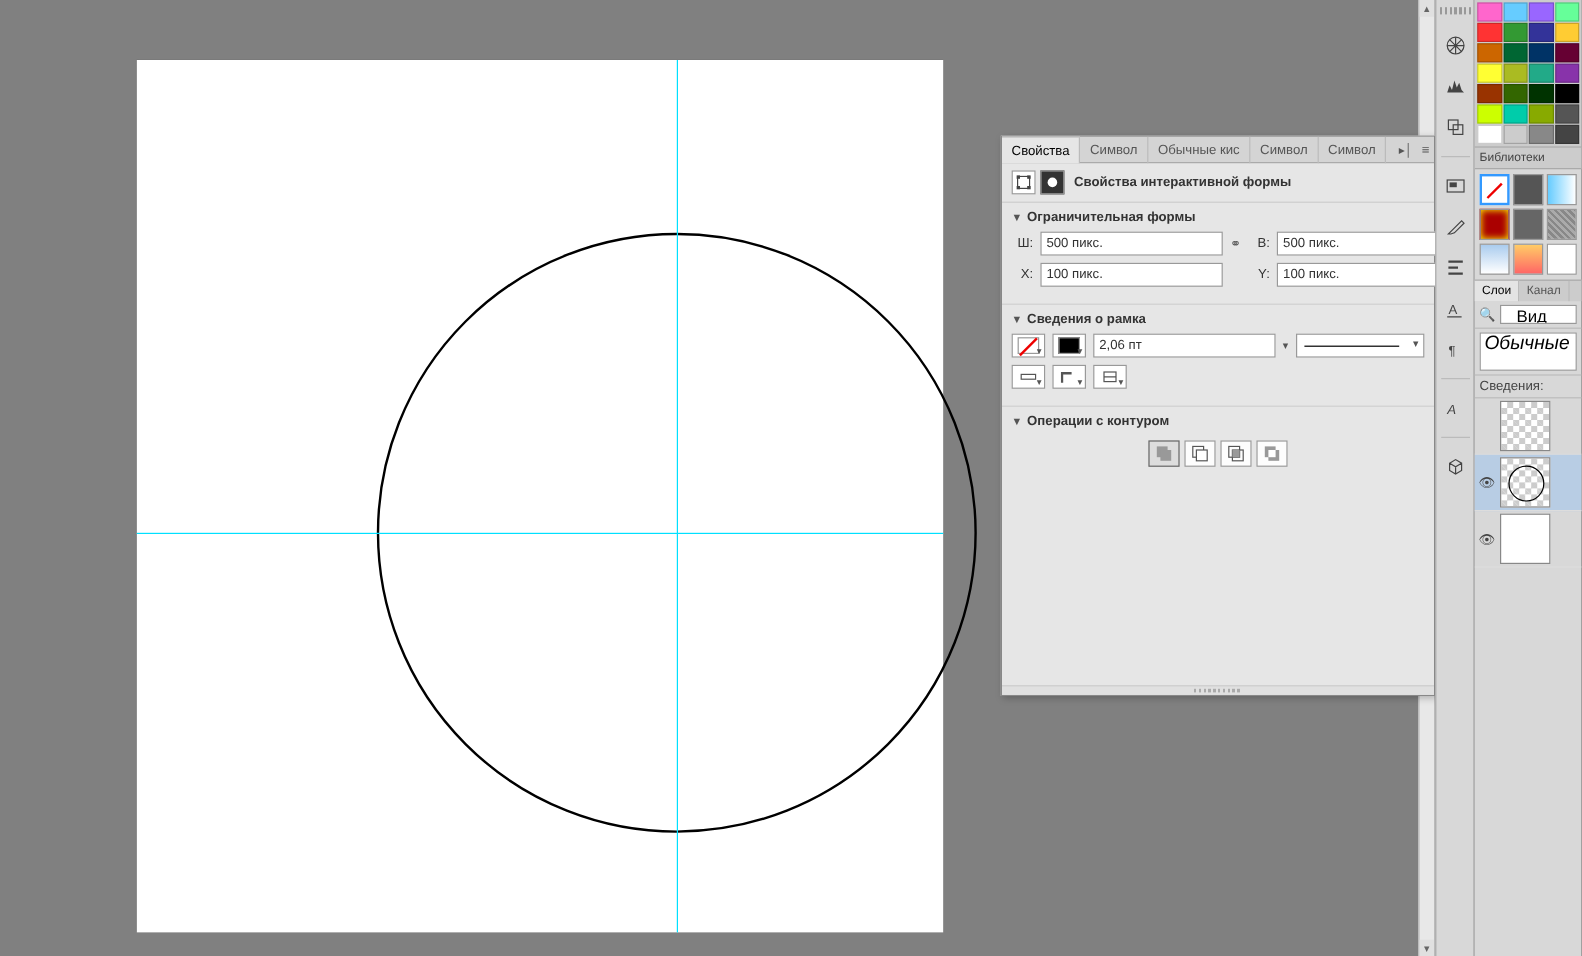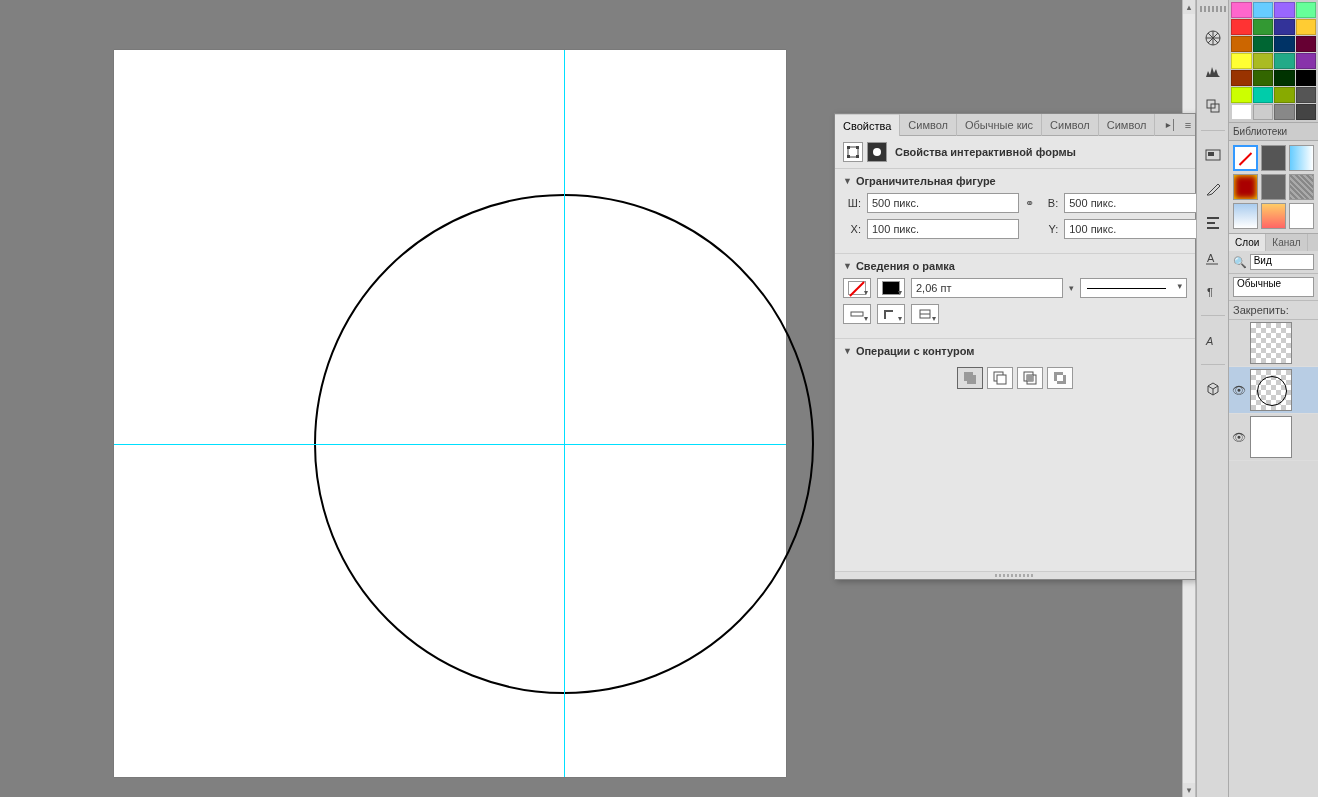--- a/index.html
+++ b/index.html
@@ -76,23 +76,23 @@
   .lib-grid { display: grid; grid-template-columns: repeat(3, 1fr); grid-auto-rows: 26px; gap: 3px; padding: 4px; }
   .lib-grid .item { background: #fff; border: 1px solid #999; display: flex; align-items: center; justify-content: center; }
   .lib-grid .item.sel { border: 2px solid #39f; }
   .lib-grid .item .diag { width: 100%; height: 100%; position: relative; }
   .lib-grid .item .diag::after { content: ""; position: absolute; left: 2px; right: 2px; top: 11px; height: 2px; background: #e00; transform: rotate(-45deg); }
 
   .layers-tabs { display: flex; background: #ccc; border-top: 1px solid #aaa; }
   .layers-tabs .t { padding: 3px 6px; font-size: 10px; color: #555; border-right: 1px solid #bbb; }
   .layers-tabs .t.active { background: #e4e4e4; color: #000; }
   .layers-search { display: flex; align-items: center; padding: 3px 4px; gap: 3px; border-bottom: 1px solid #bbb; }
-  .layers-search .sinput { flex: 1; background: #fff; border: 1px solid #999; height: 16px; font-size: 10px; padding: 0 3px; overflow: hidden; }
+  .layers-search .sinput { flex: 1; background: #fff; border: 1px solid #999; height: 16px; font-size: 14px; padding: 0 13px; overflow: hidden; }
   .layers-mode { padding: 3px 4px; display: flex; align-items: center; border-bottom: 1px solid #bbb; }
-  .layers-mode .sel { flex: 1; background: #fff; border: 1px solid #999; height: 20px; font-size: 10px; padding: 0 3px; overflow: hidden; }
+  .layers-mode .sel { flex: 1; background: #fff; border: 1px solid #999; height: 32px; font-size: 16px; padding: 0 3px; overflow: hidden; font-style: italic; }
   .layers-lock { padding: 3px 4px; font-size: 10px; color: #444; border-bottom: 1px solid #bbb; white-space: nowrap; overflow: hidden; }
 
   .layer-row { display: flex; align-items: center; padding: 2px 3px; gap: 4px; border-bottom: 1px solid #ddd; }
   .layer-row.selected { background: #b8cde4; }
   .eye { width: 14px; height: 14px; display: flex; align-items: center; justify-content: center; color: #444; }
   .thumb { width: 42px; height: 42px; background: #fff; border: 1px solid #888; position: relative; flex-shrink: 0; }
   .thumb.checker { background-image:
       linear-gradient(45deg,#ccc 25%,transparent 25%),
       linear-gradient(-45deg,#ccc 25%,transparent 25%),
       linear-gradient(45deg,transparent 75%,#ccc 75%),
@@ -149,21 +149,21 @@
       <svg viewBox="0 0 12 12">
           <circle cx="6" cy="6" r="4" fill="#fff"></circle>
         </svg>
     </div>
     <span class="hdr-title">Свойства интерактивной формы</span>
   </div>
 
   <div class="section">
     <div class="section-title">
       <span class="tri">▼</span>
-      <span>Ограничительная фигуре</span>
+      <span>Ограничительная формы</span>
     </div>
     <div class="row">
       <span class="lbl">Ш:</span>
       <input class="input" value="500 пикс." style="">
       <span class="link-icon">⚭</span>
       <span class="lbl">В:</span>
       <input class="input" value="500 пикс." style="">
     </div>
     <div class="row">
       <span class="lbl">X:</span>
@@ -366,21 +366,21 @@
     <div class="t">Канал</div>
   </div>
   <div class="layers-search">
     <span style="color:#555">🔍</span>
     <div class="sinput">Вид</div>
   </div>
   <div class="layers-mode">
     <div class="sel">Обычные</div>
   </div>
   <div class="layers-lock">
-    <span>Закрепить:</span>
+    <span>Сведения:</span>
   </div>
 
   <div class="layer-row">
     <span class="eye" style="visibility:hidden">👁</span>
     <div class="thumb checker"></div>
   </div>
   <div class="layer-row selected">
     <span class="eye">👁</span>
     <div class="thumb checker withcircle"></div>
   </div>

